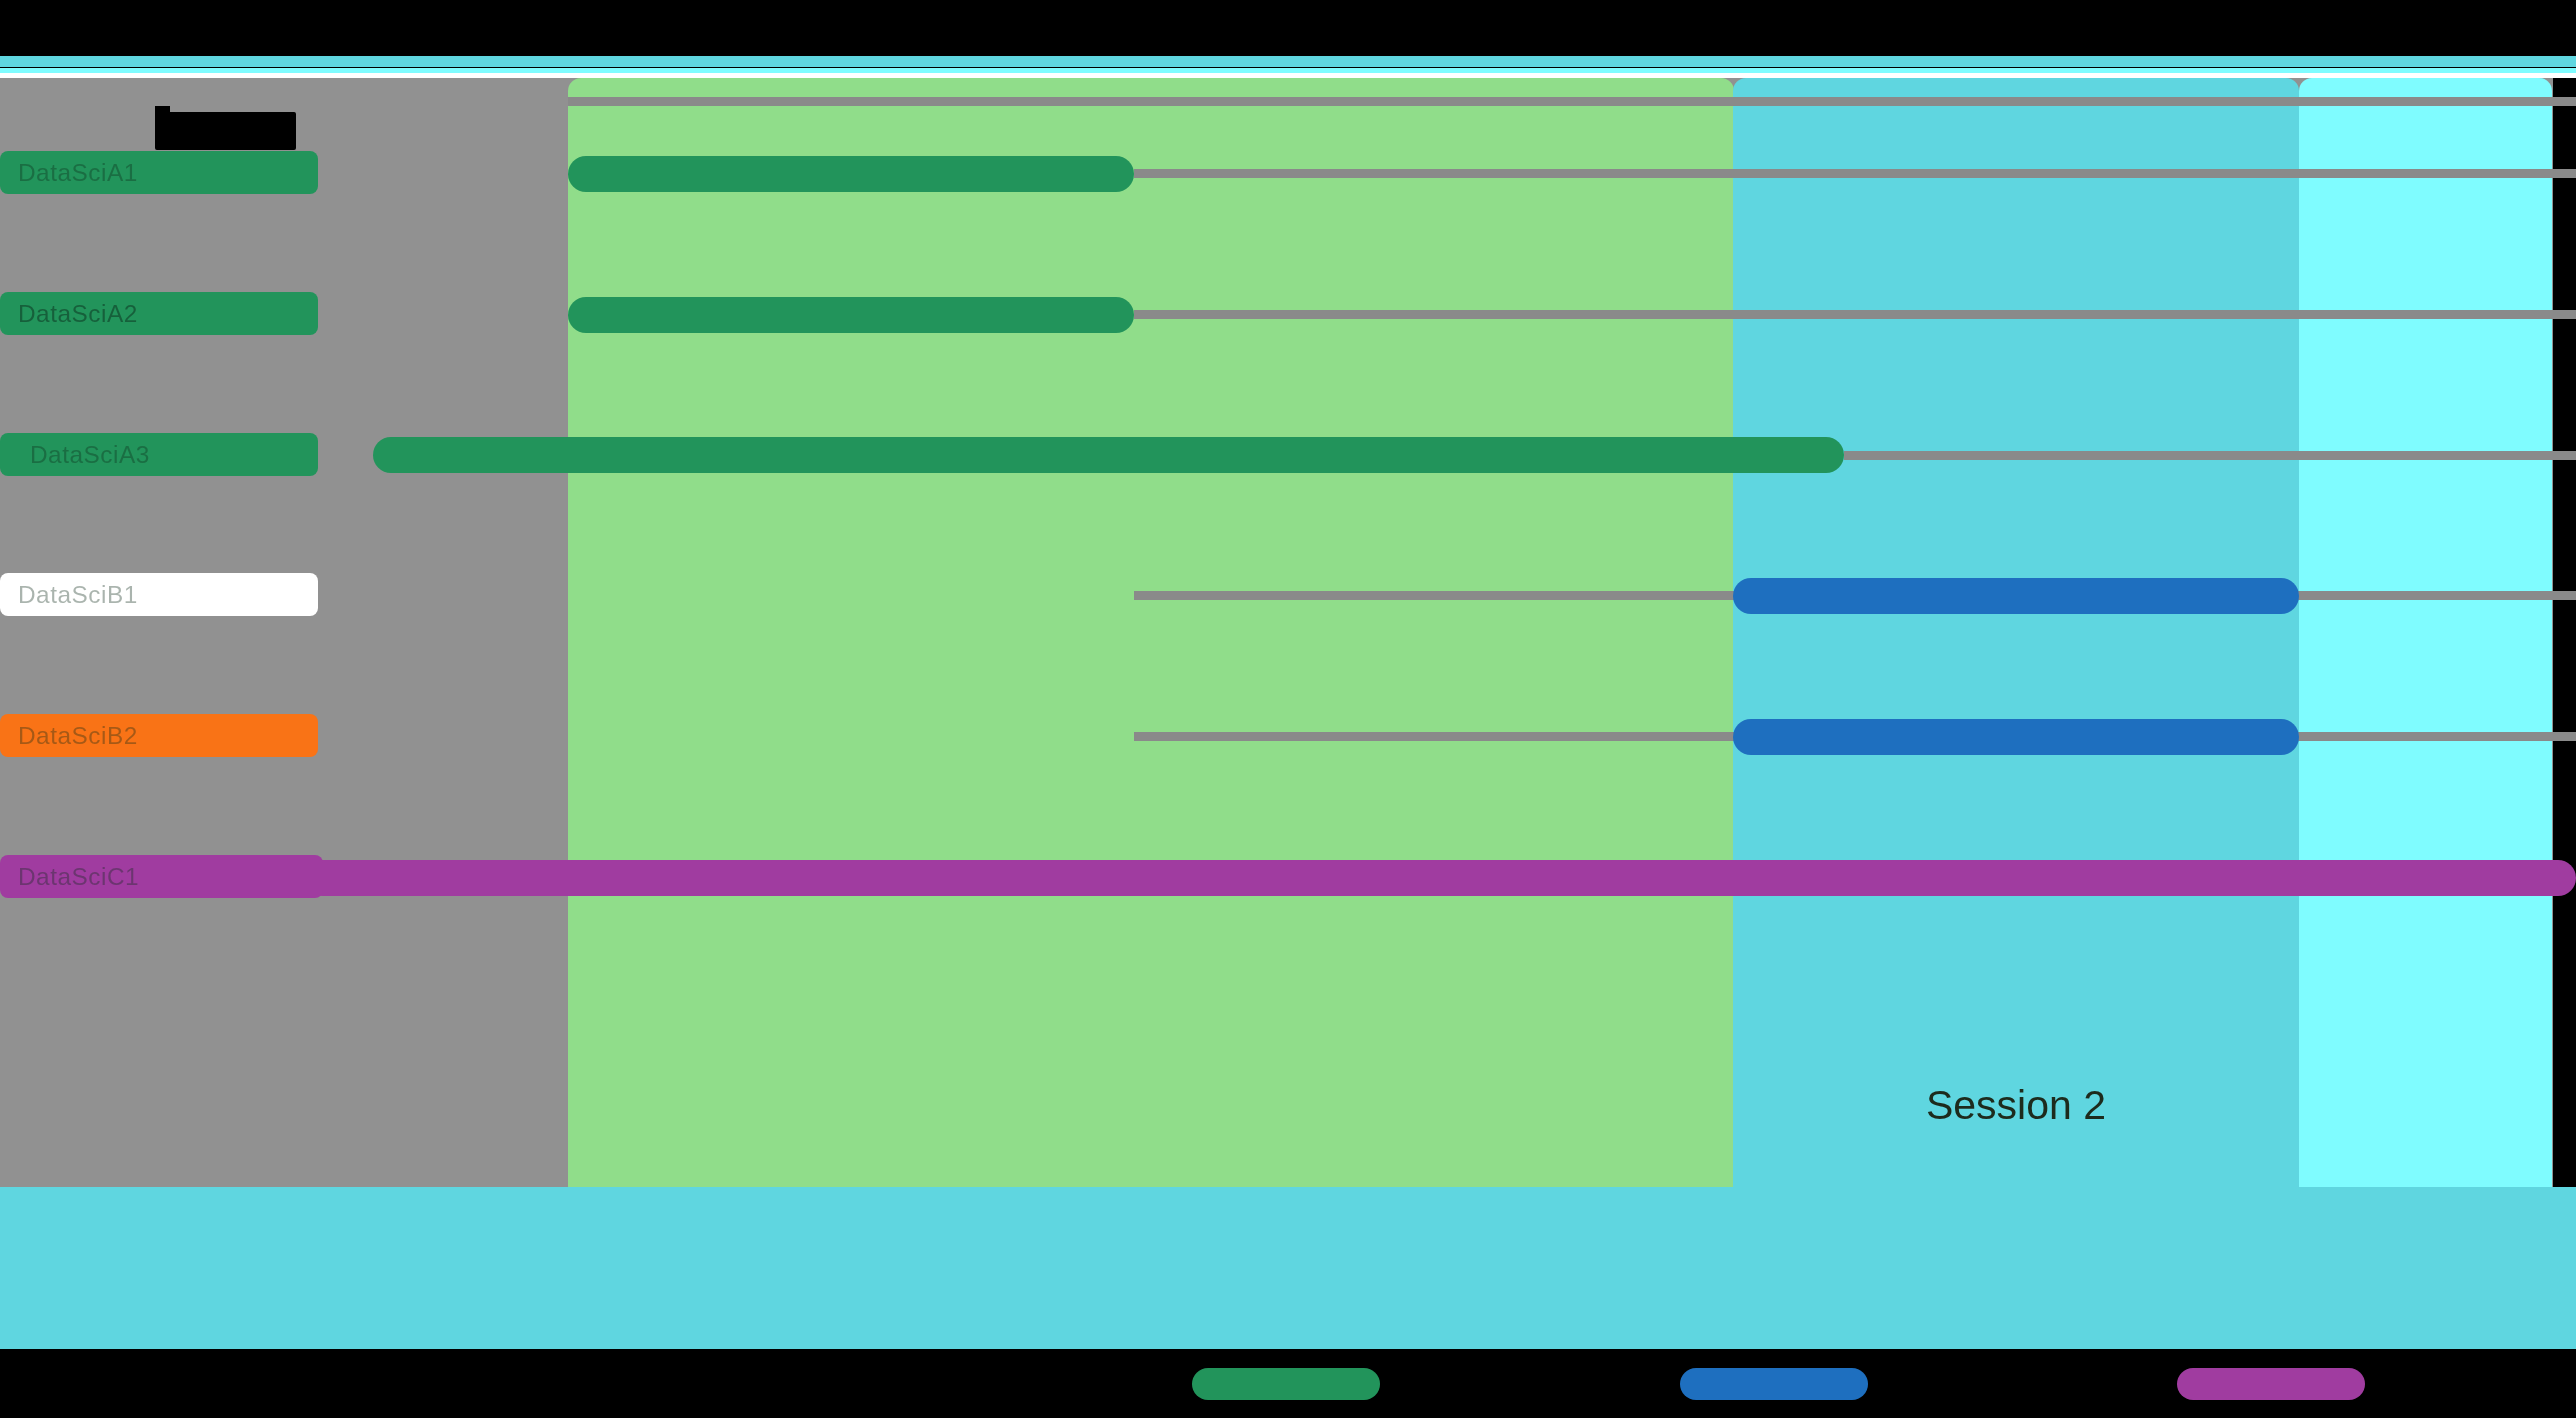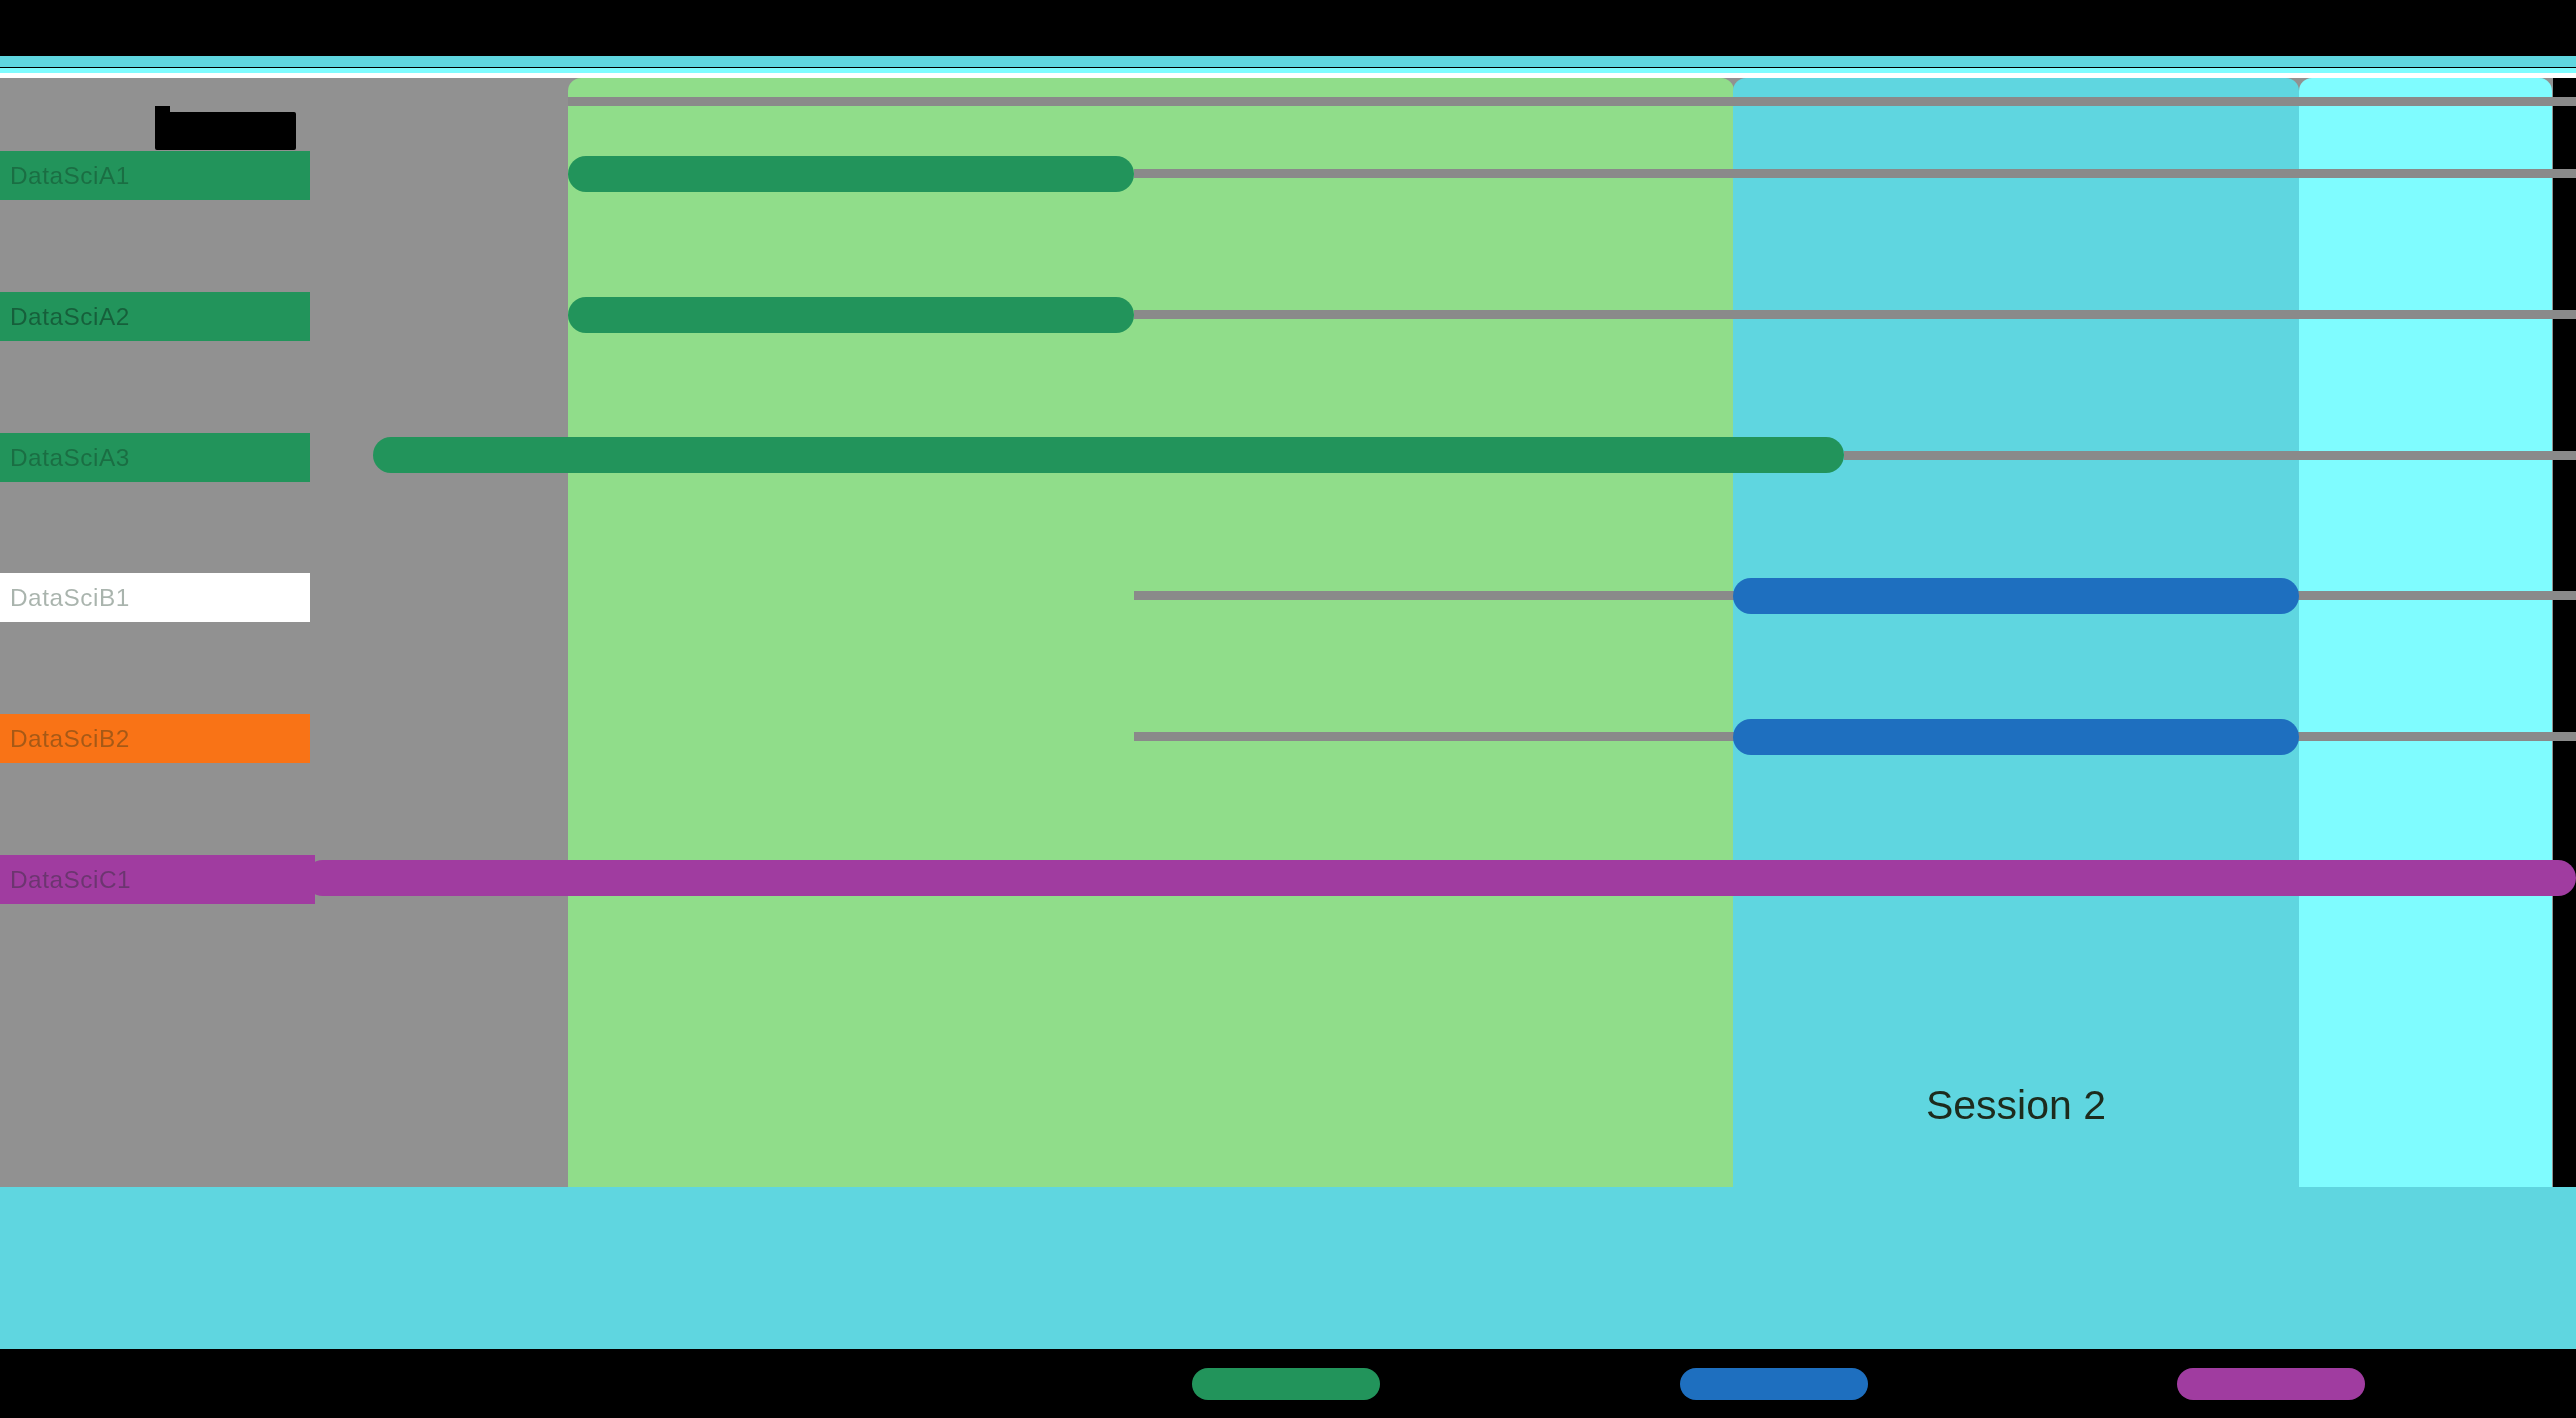--- a/index.html
+++ b/index.html
@@ -22,22 +22,22 @@
   #band-s2{left:1733px;width:566px;background:#5FD6E0;border-radius:13px 13px 0 0;}
   #band-s3{left:2299px;width:253px;background:#7FFCFF;border-radius:13px 13px 0 0;}
 
   
   .gridrow{position:absolute;height:9.4px;background:#8a8a8a;}
 
   
   .bar{position:absolute;height:36px;border-radius:18px;}
 
   
-  .chip{position:absolute;left:0;height:49px;border-radius:0;
-        display:flex;align-items:center;padding-left:10px;
+  .chip{position:absolute;left:0;height:43px;border-radius:8px;
+        display:flex;align-items:center;padding-left:18px;
         font-size:24.4px;letter-spacing:0.5px;overflow:hidden;}
   .chip span{opacity:.35;filter:blur(0.4px);}
 
   
   #title-redact{position:absolute;left:155px;top:112px;width:141px;height:38px;background:#000;border-radius:1.9px;}
   #title-redact .nub{position:absolute;left:0;top:-5.6px;width:15px;height:7.5px;background:#000;}
 
   
   .sess-cap{position:absolute;height:56px;display:flex;align-items:center;justify-content:center;
             font-size:41px;color:#1d2b1d;}
@@ -84,21 +84,21 @@
         <div class="bar" title="DataSciC1" style="top: 782px; left: 305px; width: 2271px; background: rgb(160, 60, 160);"></div>
       </div>
     <div id="chips">
         <div class="chip" style="top: 73px; width: 300px; background: rgb(34, 148, 91);">
           <span style="color: rgb(13, 42, 24);">DataSciA1</span>
         </div>
         <div class="chip" style="top: 214px; width: 300px; background: rgb(34, 148, 91);">
           <span style="color: #000000;">DataSciA2</span>
         </div>
         <div class="chip" style="top: 355px; width: 300px; background: rgb(34, 148, 91);">
-          <span style="color: rgb(13, 42, 24);">DataSciA3</span>
+          <span style="color: rgb(13, 42, 24); margin-left: 12px;">DataSciA3</span>
         </div>
         <div class="chip" style="top: 495px; width: 300px; background: #ffffff;">
           <span style="color: rgb(13, 42, 24);">DataSciB1</span>
         </div>
         <div class="chip" style="top: 636px; width: 300px; background: #f97316; align-items: center;">
           <span style="color: rgb(13, 42, 24);">DataSciB2</span>
         </div>
         <div class="chip" style="top: 777px; width: 305px; background: rgb(160, 60, 160);">
           <span style="color: rgb(13, 42, 24);">DataSciC1</span>
         </div>

